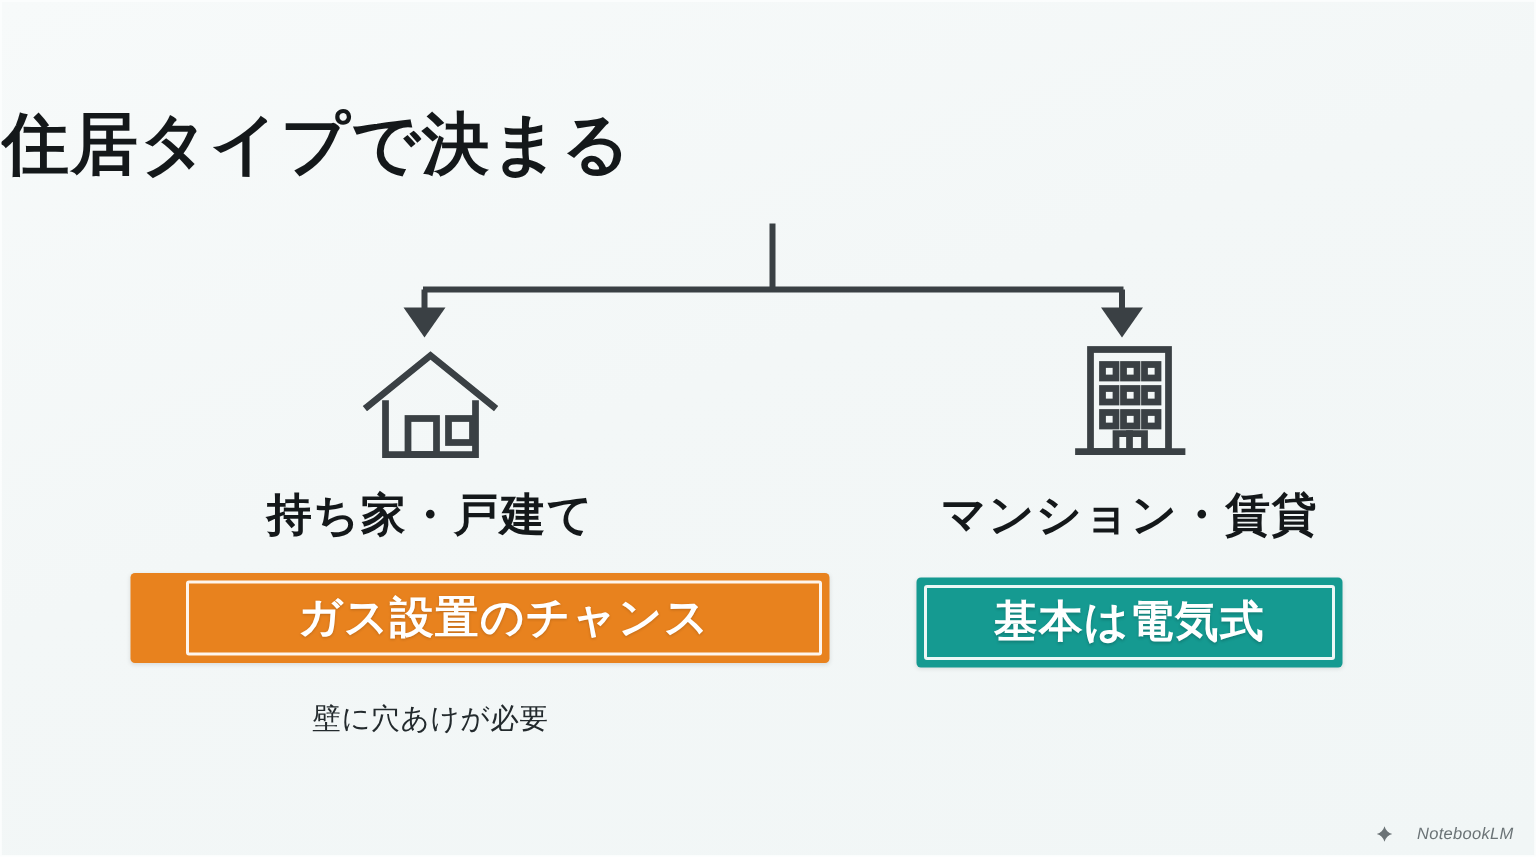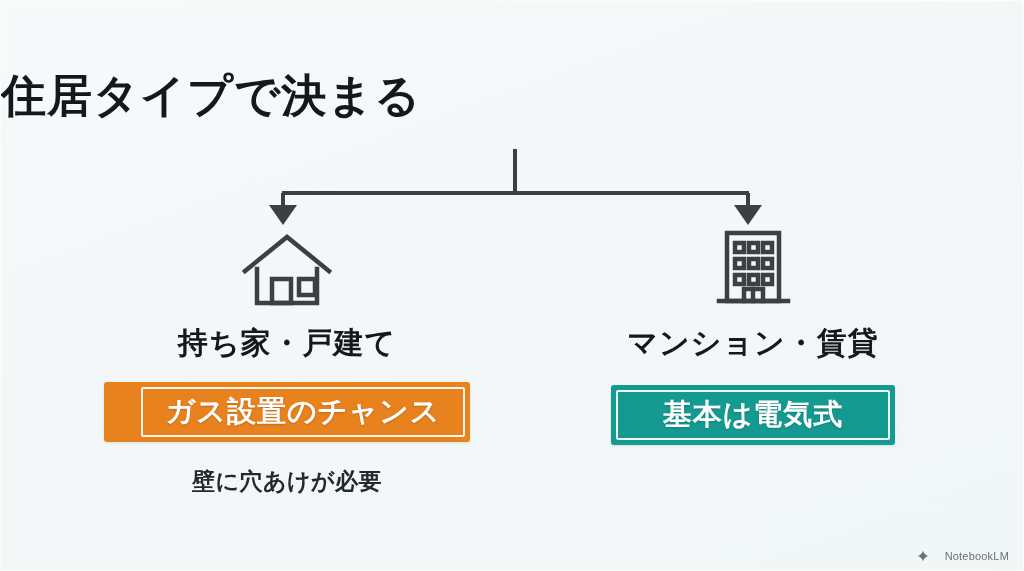--- a/index.html
+++ b/index.html
@@ -89,43 +89,44 @@
     box-sizing: border-box;
   }
   .badge-text {
     font-size: 29px;
     font-weight: bold;
     color: #ffffff;
     letter-spacing: 1px;
     white-space: nowrap;
     text-shadow: 0 1px 2px rgba(0,0,0,0.18);
   }
-  #badge-left  { width: 366px; background: #e8821e; padding-left: 32px; }
+  #badge-left  { width: 466px; background: #e8821e; padding-left: 32px; }
   #badge-right { width: 284px; background: #159a91; margin-top: 21px; }
 
   .caption {
     margin-top: 24px;
     text-align: center;
-    font-size: 23px;
-    font-weight: bold;
+    font-size: 19px;
+    font-weight: normal;
     color: #232a2d;
     letter-spacing: 0.5px;
     white-space: nowrap;
   }
   
   #watermark {
     position: absolute;
     right: 14px;
     bottom: 8px;
     display: flex;
     align-items: flex-end;
     gap: 16px;
     font-size: 11px;
     color: #6b7376;
     letter-spacing: 0.2px;
+    font-style: italic;
   }
   #watermark svg { display: block; }
 </style>
 </head>
 <body>
 
 <div id="slide">
 
   <div id="title">住居タイプで決まる</div>
 

